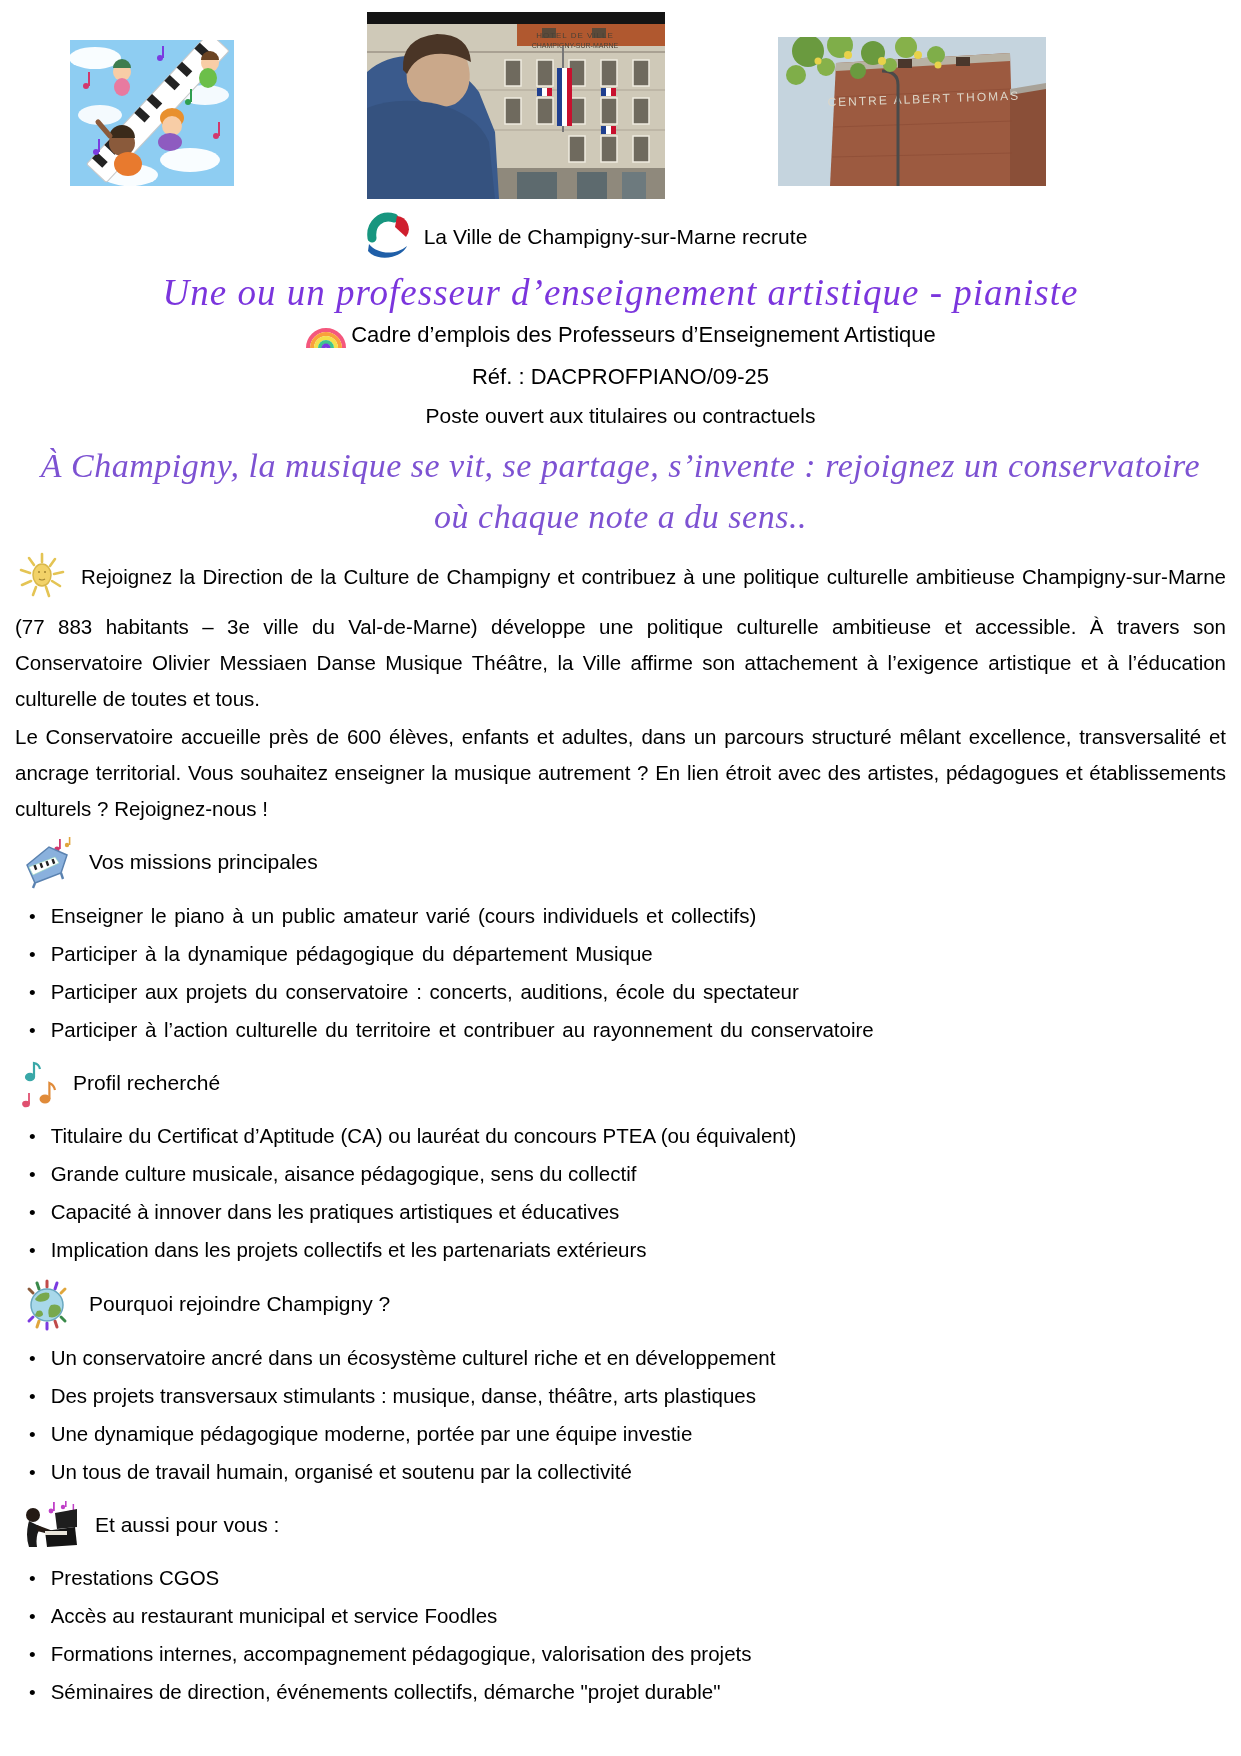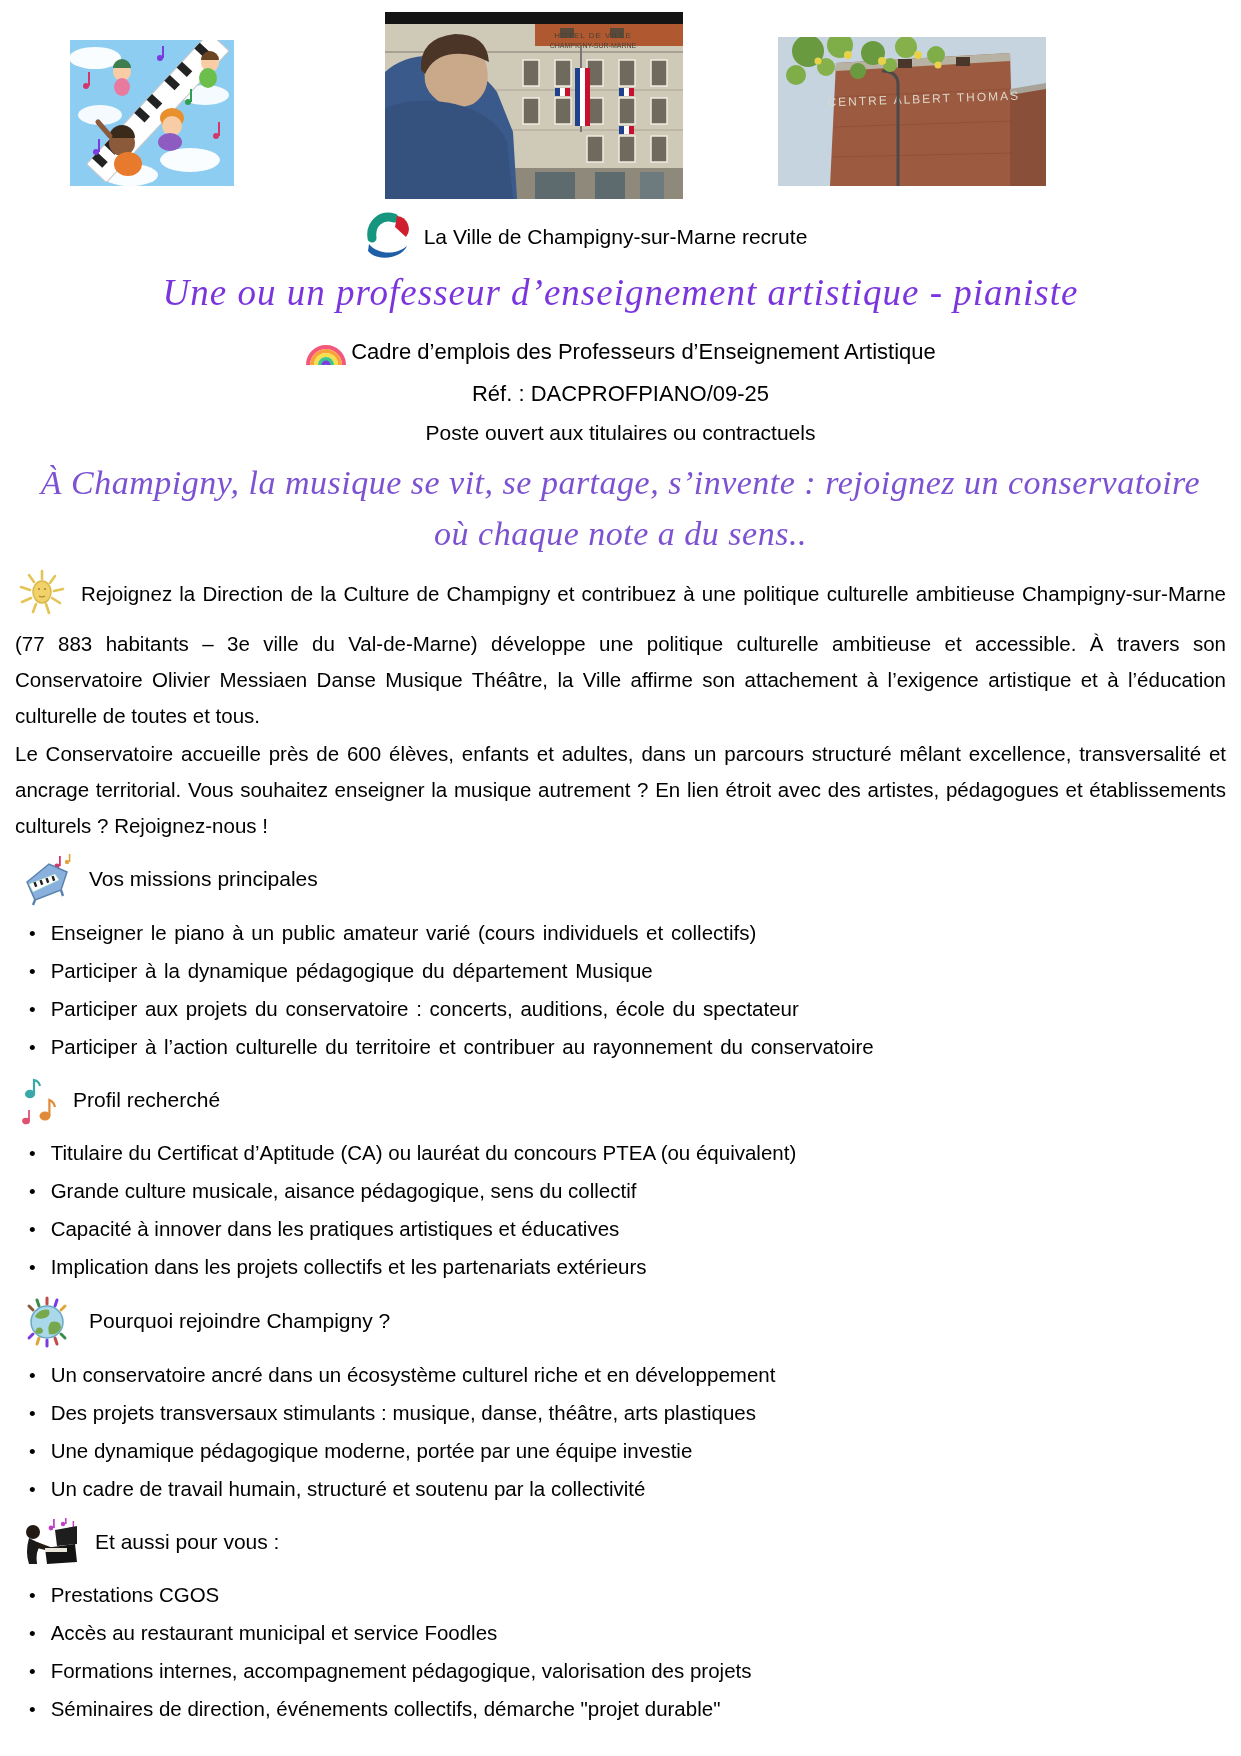--- a/index.html
+++ b/index.html
@@ -11,32 +11,32 @@
     color: #000000;
     position: relative;
   }
   .page { width: 1241px; padding: 0 15px; }
 
   
   .photos { position: relative; height: 205px; }
   .photo { position: absolute; overflow: hidden; }
   .photo svg { display: block; }
   .photo-left   { left: 55px;  top: 40px; width: 164px; height: 146px; }
-  .photo-center { left: 370px; top: 12px; width: 298px; height: 187px; }
+  .photo-center { left: 352px; top: 12px; width: 298px; height: 187px; }
   .photo-right  { left: 763px; top: 37px; width: 268px; height: 149px; }
 
   
   .logo-row {
     display: flex; align-items: center; justify-content: center;
     gap: 14px; margin-top: 6px; transform: translateX(-35px);
   }
   .logo-row .line { font-size: 21px; color: #000; }
 
   .job-title {
-    margin: 8px 0 19px 0;
+    margin: 8px 0 2px 0;
     text-align: center;
     font-family: "Liberation Serif", serif;
     font-style: italic;
     font-weight: 500;
     font-size: 37px;
     letter-spacing: 1px;
   }
 
   .cadre-row {
     display: flex; align-items: center; justify-content: center;
@@ -399,21 +399,21 @@
     <li>
         <span>Un conservatoire ancré dans un écosystème culturel riche et en développement</span>
       </li>
     <li>
         <span>Des projets transversaux stimulants : musique, danse, théâtre, arts plastiques</span>
       </li>
     <li>
         <span>Une dynamique pédagogique moderne, portée par une équipe investie</span>
       </li>
     <li>
-        <span>Un cadre de travail humain, structuré et soutenu par la collectivité</span>
+        <span>Un tous de travail humain, organisé et soutenu par la collectivité</span>
       </li>
   </ul>
 
   <div class="sec-head">
     <span>
       <svg width="58" height="50" viewBox="0 0 58 50">
         <g fill="#c040c8">
           <circle cx="30" cy="10" r="2.4"></circle>
             <rect x="32" y="1" width="1.8" height="9"></rect>
           <circle cx="42" cy="6" r="2.2"></circle>

